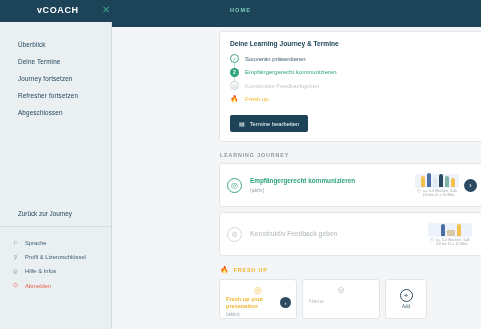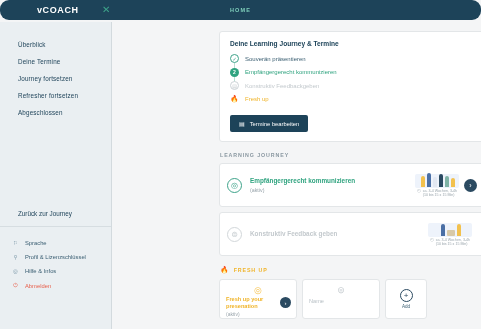--- a/index.html
+++ b/index.html
@@ -6,22 +6,22 @@
   html, body {
     width: 481px; height: 329px;
     font-family: "Liberation Sans", sans-serif;
     background: #f4f5f6;
     overflow: hidden;
   }
   #app { position: relative; width: 481px; height: 329px; background: #f4f5f6; }
 
   
   .header {
-    position: absolute; top: 0; left: 0; width: 481px; height: 20px;
-    background: #1d4359; display: flex; align-items: center; border-radius: 9px;
+    position: absolute; top: 0; left: 0; width: 481px; height: 27px;
+    background: #1d4359; display: flex; align-items: center;
   }
   .logo {
     position: absolute; left: 37px; top: 5px;
     color: #ffffff; font-size: 9px; font-weight: bold; letter-spacing: .6px;
   }
   .close-x {
     position: absolute; left: 102px; top: 5px;
     color: #3ea38a; font-size: 10px; line-height: 10px; cursor: pointer;
   }
   .home-label {

